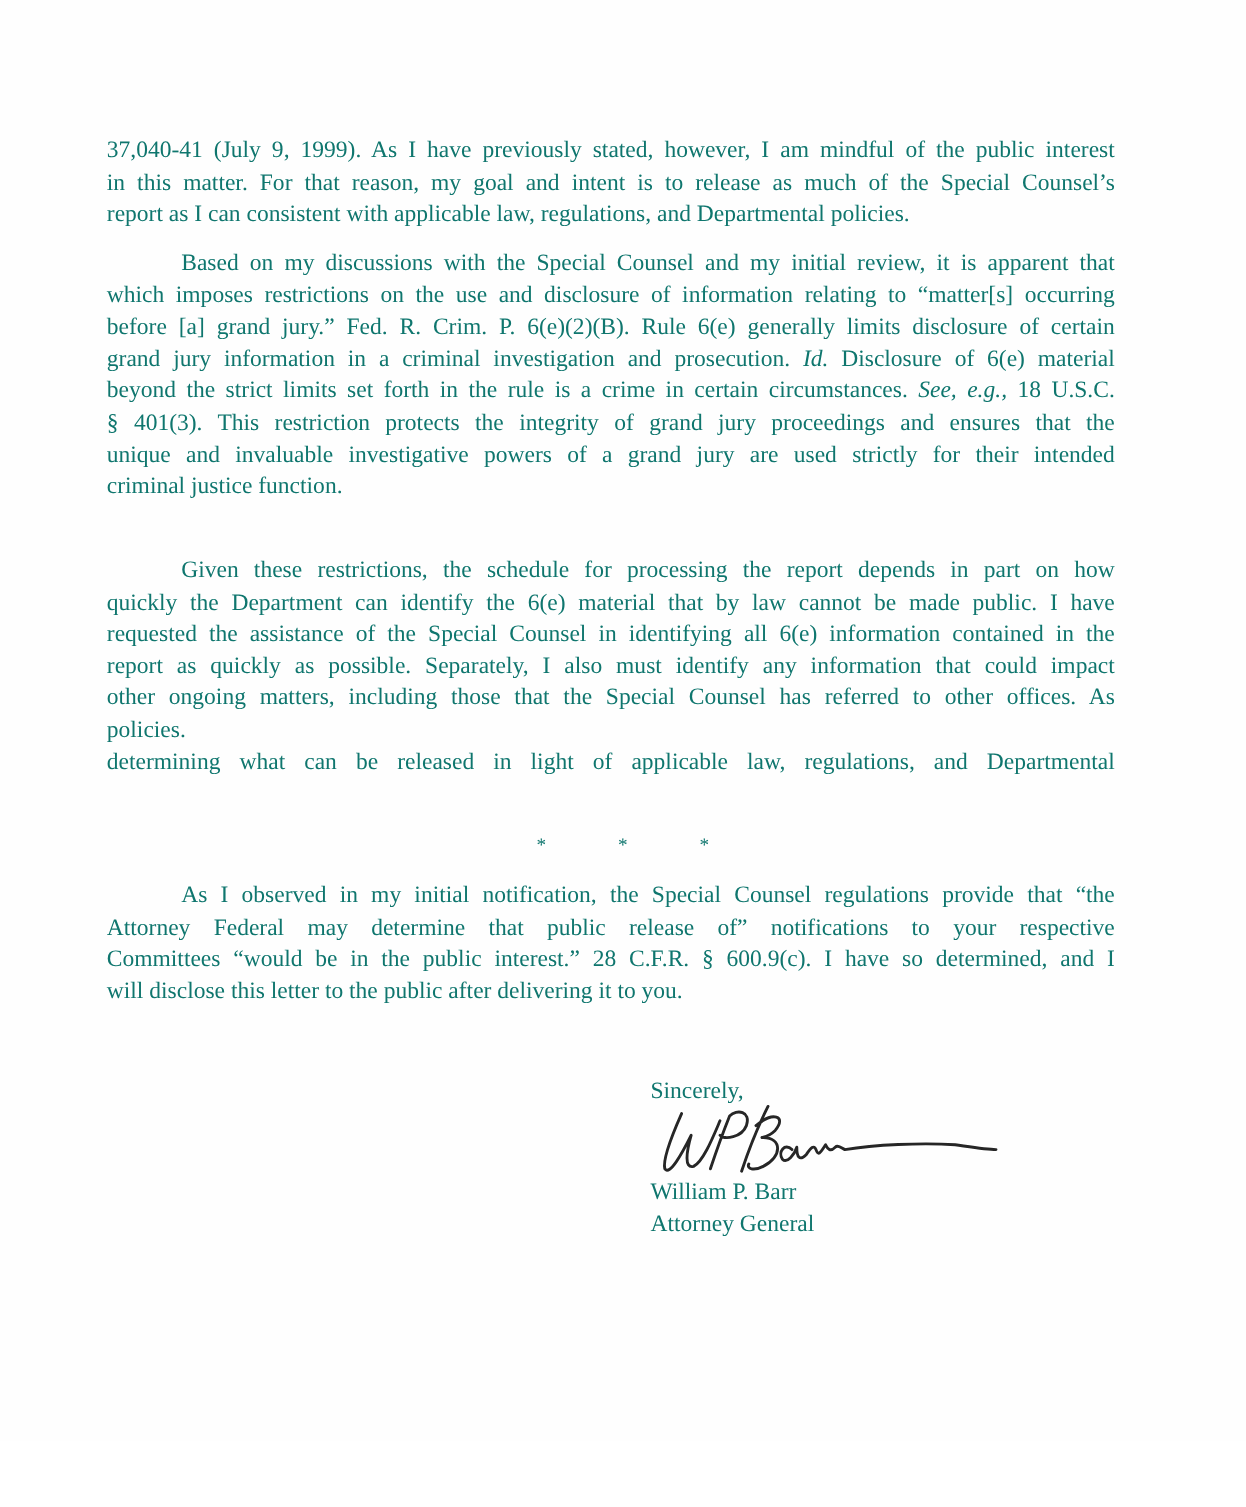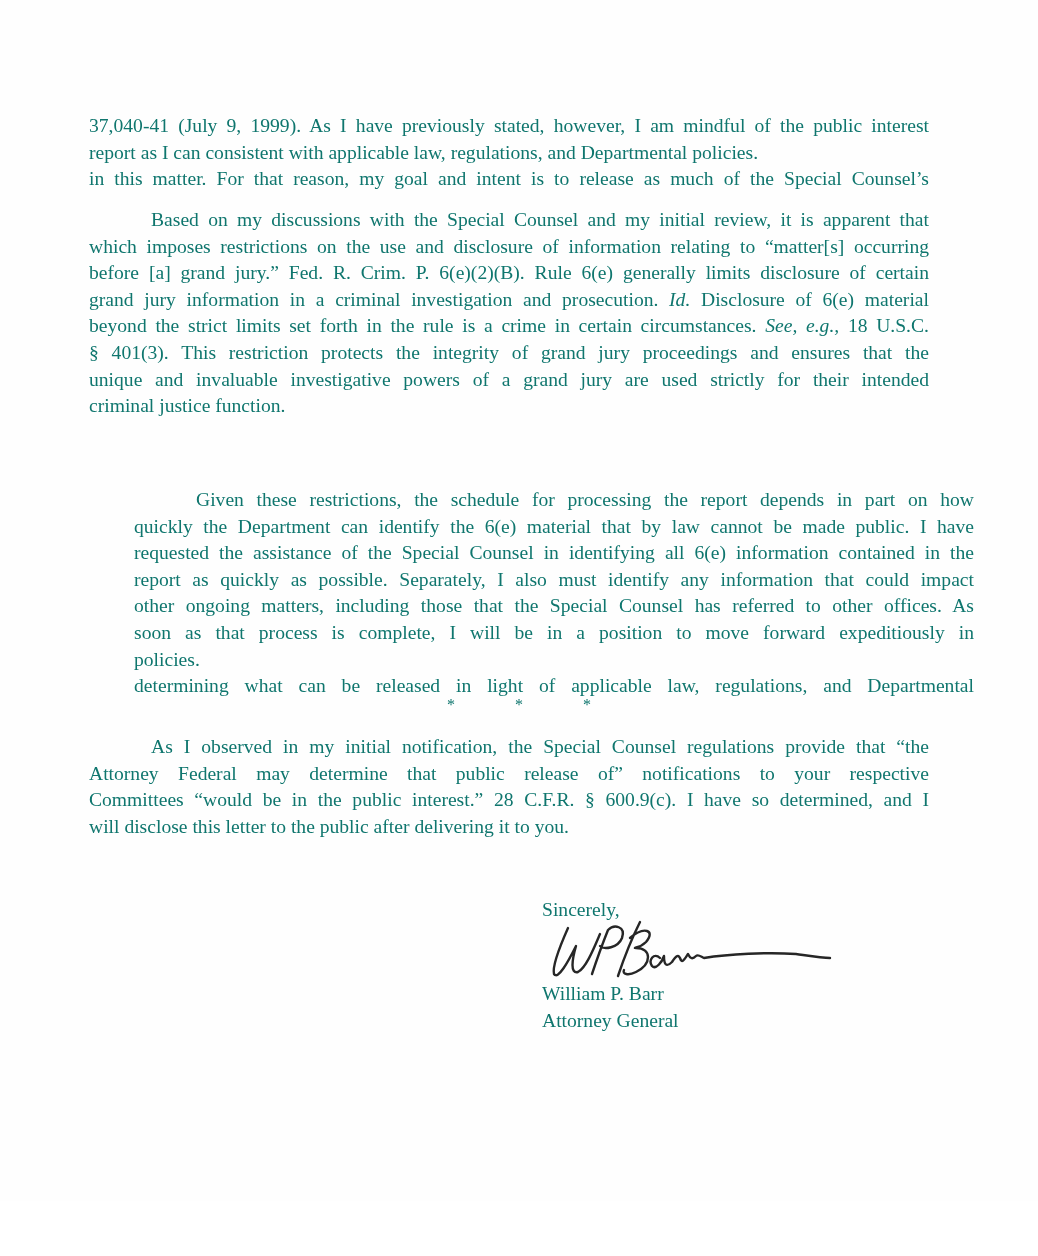--- a/index.html
+++ b/index.html
@@ -30,42 +30,41 @@
   .sig-svg { position: absolute; left: 548px; top: 918px; }
   .i { font-style: italic; }
 </style>
 </head>
 <body>
 
 <div class="page">
 
   <p class="para" style="top:113px;">
     <span class="line">37,040-41 (July 9, 1999).  As I have previously stated, however, I am mindful of the public interest</span>
+    <span class="line">in this matter.  For that reason, my goal and intent is to release as much of the Special Counsel’s</span>
     <span class="line last">report as I can consistent with applicable law, regulations, and Departmental policies.</span>
-    <span class="line">in this matter.  For that reason, my goal and intent is to release as much of the Special Counsel’s</span>
   </p>
 
   <p class="para" style="top:207px;">
     <span class="line indent">Based on my discussions with the Special Counsel and my initial review, it is apparent that</span>
     <span class="line">which imposes restrictions on the use and disclosure of information relating to “matter[s] occurring</span>
     <span class="line">before [a] grand jury.”  Fed. R. Crim. P. 6(e)(2)(B).  Rule 6(e) generally limits disclosure of certain</span>
     <span class="line">grand jury information in a criminal investigation and prosecution.  <span class="i">Id.</span>  Disclosure of 6(e) material</span>
     <span class="line">beyond the strict limits set forth in the rule is a crime in certain circumstances.  <span class="i">See, e.g.,</span> 18 U.S.C.</span>
     <span class="line">§ 401(3).  This restriction protects the integrity of grand jury proceedings and ensures that the</span>
     <span class="line">unique and invaluable investigative powers of a grand jury are used strictly for their intended</span>
     <span class="line last">criminal justice function.</span>
   </p>
 
-  <p class="para" style="top:487px;margin-left:45px;">
+  <p class="para" style="top:463px;">
     <span class="line indent">Given these restrictions, the schedule for processing the report depends in part on how</span>
     <span class="line">quickly the Department can identify the 6(e) material that by law cannot be made public.  I have</span>
     <span class="line">requested the assistance of the Special Counsel in identifying all 6(e) information contained in the</span>
     <span class="line">report as quickly as possible.  Separately, I also must identify any information that could impact</span>
     <span class="line">other ongoing matters, including those that the Special Counsel has referred to other offices.  As</span>
-    <span class="line">soon as that process is complete, I will be in a position to move forward expeditiously in</span>
     <span class="line last">policies.</span>
     <span class="line">determining what can be released in light of applicable law, regulations, and Departmental</span>
   </p>
 
   <div class="stars">
     <span>*</span>
     <span>*</span>
     <span>*</span>
   </div>
 

